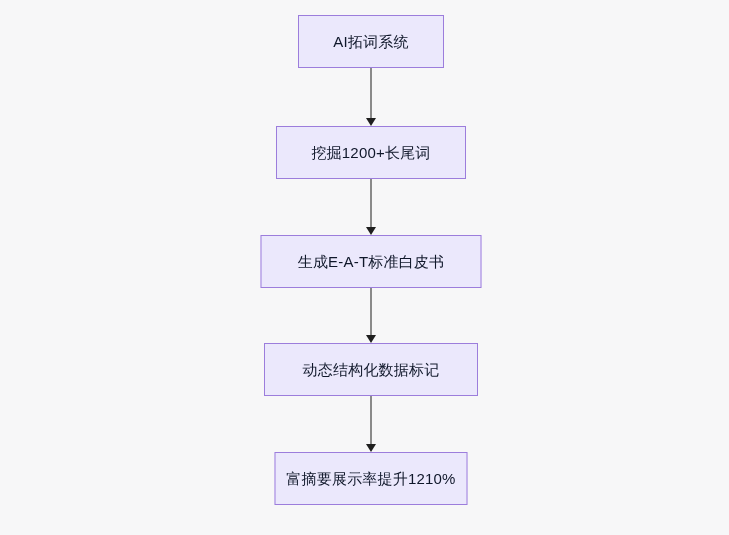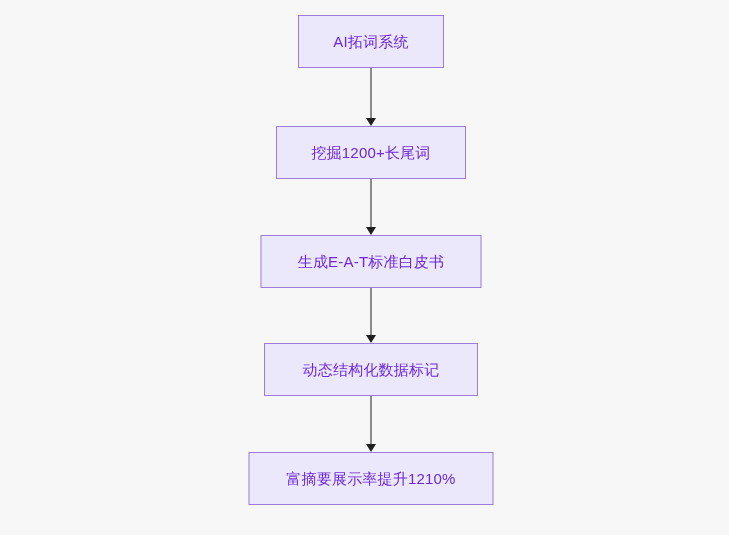--- a/index.html
+++ b/index.html
@@ -26,21 +26,21 @@
     border-radius: 0;
     height: 53px;
     display: flex;
     align-items: center;
     justify-content: center;
     transform: translateX(-50%);
   }
   .node-label {
     font-size: 15px;
     line-height: 1;
-    color: #6d28d9;
+    color: #0f172a;
     white-space: nowrap;
     letter-spacing: 0.2px;
     text-align: center;
   }
   .edge {
     position: absolute;
     transform: translateX(-50%);
     width: 12px;
   }
   .edge-line {
@@ -97,17 +97,17 @@
   </div>
 
   <div class="node" style="left:371px; top:343px; width:214px;">
     <span class="node-label">动态结构化数据标记</span>
   </div>
 
   <div class="node" style="left:371px; top:235px; width:221px;">
     <span class="node-label">生成E-A-T标准白皮书</span>
   </div>
 
-  <div class="node" style="left:371px; top:452px; width:245px;">
+  <div class="node" style="left:371px; top:452px; width:193px;">
     <span class="node-label">富摘要展示率提升1210%</span>
   </div>
 
 </div>
 
 </body></html>

